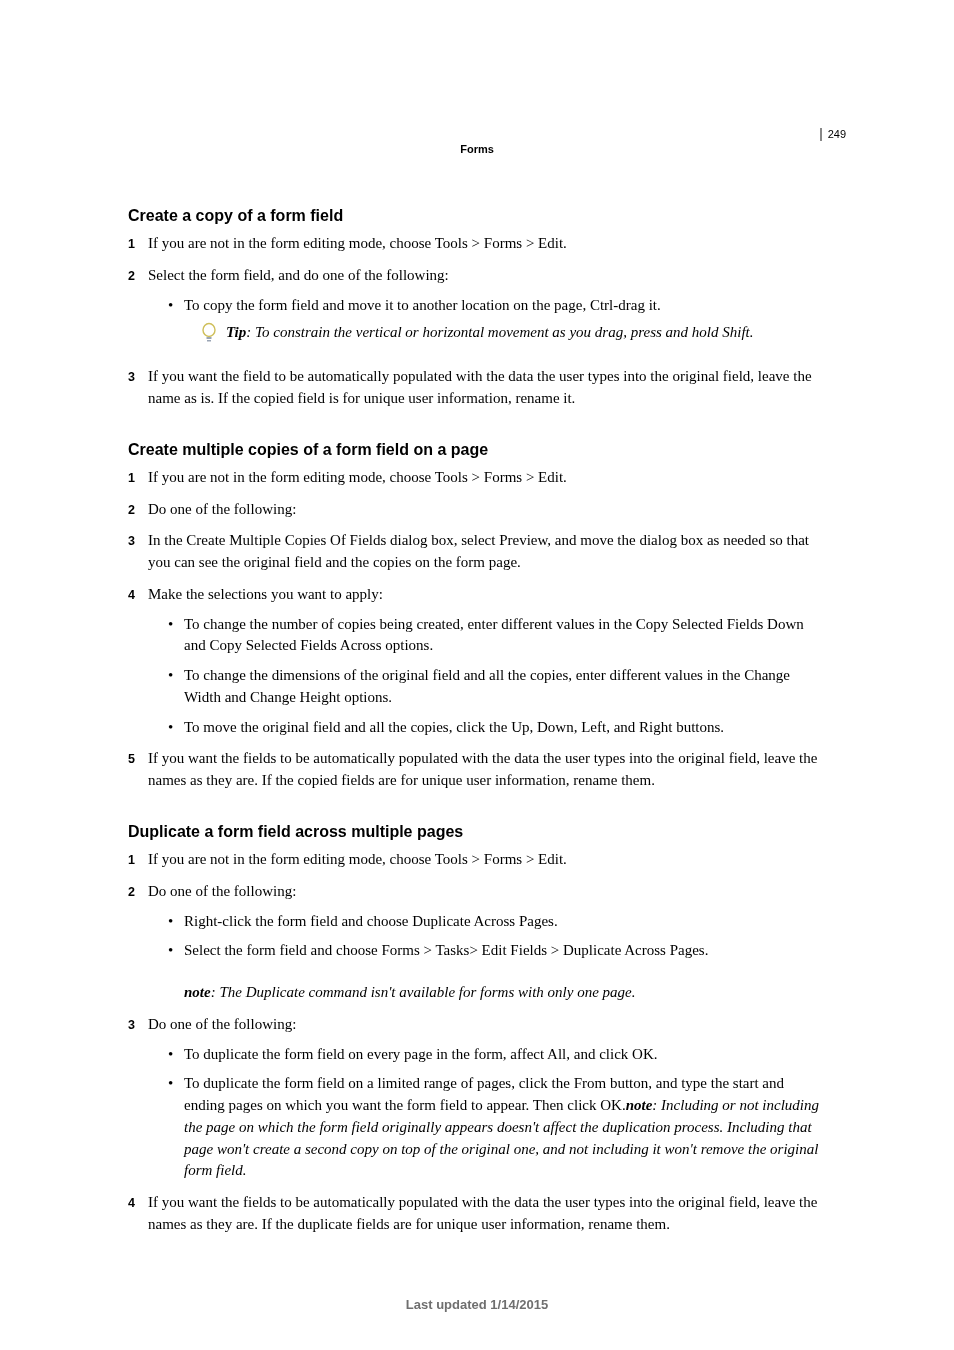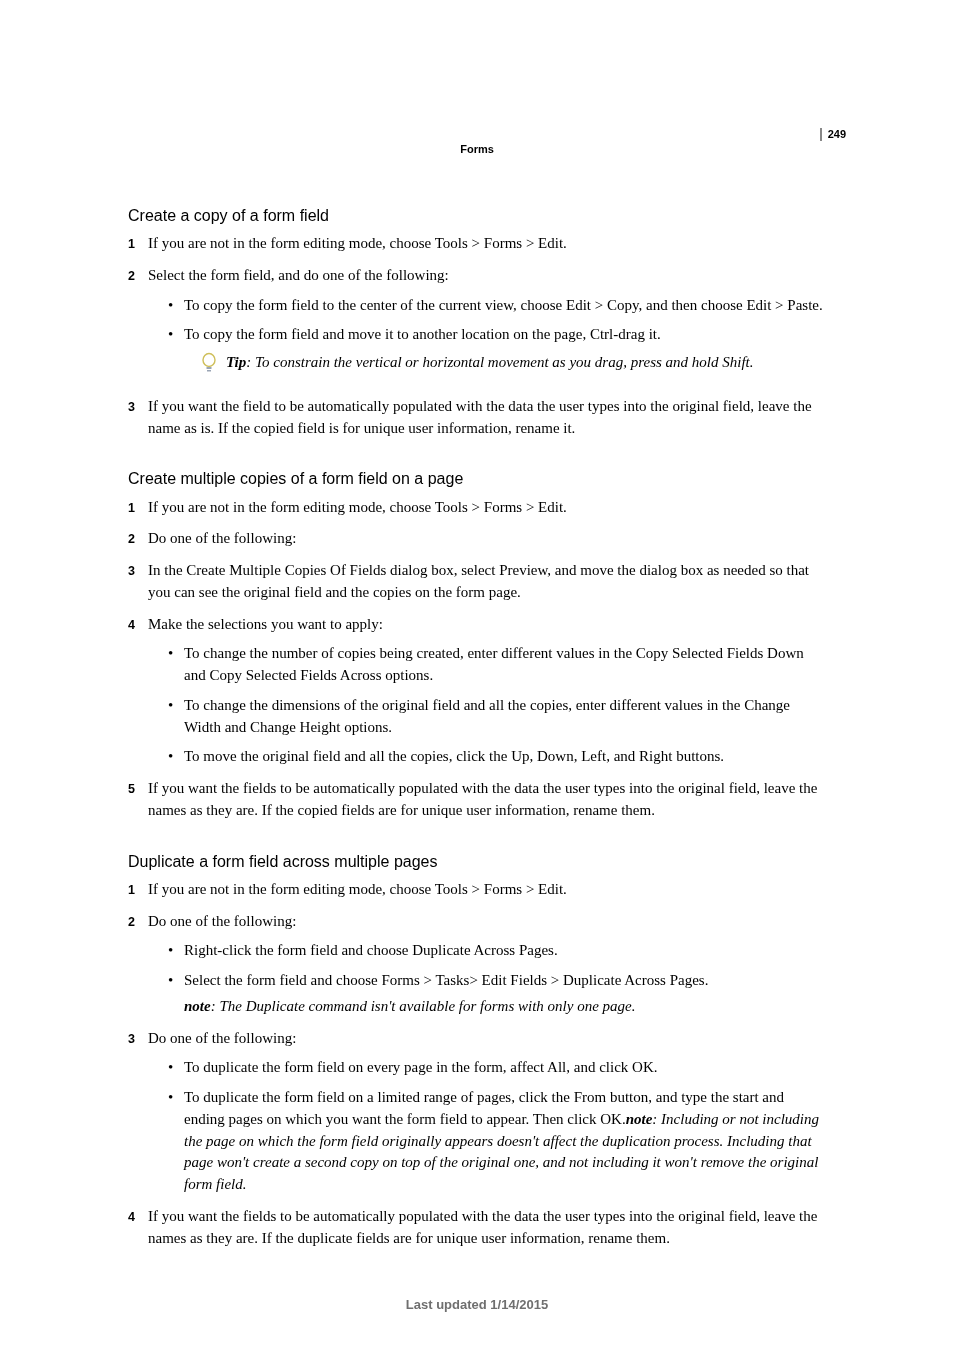--- a/index.html
+++ b/index.html
@@ -17,37 +17,37 @@
     min-height: 1350px;
     box-sizing: border-box;
     padding: 128px 128px 0 128px;
   }
   .page-number {
     position: absolute;
     top: 128px;
     right: 108px;
     font-family: "Myriad Pro", "Helvetica Neue", Arial, sans-serif;
     font-size: 11px;
-    font-weight: 700;
+    font-weight: 400;
     color: #000;
     border-left: 2px solid #888;
     padding-left: 6px;
     line-height: 1.2;
   }
   .chapter-title {
     font-family: "Myriad Pro", "Helvetica Neue", Arial, sans-serif;
     font-weight: 700;
     font-size: 11px;
     color: #000;
     margin: 14px 0 46px 0;
     text-align: center;
   }
   .section-head {
     font-family: "Myriad Pro", "Helvetica Neue", Arial, sans-serif;
-    font-weight: 400;
+    font-weight: 700;
     font-size: 16px;
     color: #000;
     margin: 0 0 6px 0;
   }
   .section { margin-bottom: 28px; }
   ol.steps {
     list-style: none;
     margin: 0;
     padding: 0;
   }
@@ -133,21 +133,20 @@
     <div class="section-head">Create a copy of a form field</div>
     <ol class="steps">
       <li>
         <span class="num">1</span>
         <span>If you are not in the form editing mode, choose Tools &gt; Forms &gt; Edit.</span>
       </li>
       <li>
         <span class="num">2</span>
         <span>Select the form field, and do one of the following:</span>
         <ul class="bullets">
-          <li>To copy the form field to the center of the current view, choose Edit &gt; Copy, and then choose Edit &gt; Paste.</li>
           <li>
             <span>To copy the form field and move it to another location on the page, Ctrl-drag it.</span>
             <div class="tip-block">
               <span class="tip-icon">
                 <svg width="18" height="22" viewBox="0 0 18 22">
                   <ellipse cx="9" cy="8" rx="6" ry="6.5" fill="none" stroke="#cfbf5a" stroke-width="1.4"></ellipse>
                   <path d="M6.5 15 h5 v2 h-5 z" fill="#9aa5b5"></path>
                   <path d="M7 18 h4 v1.5 h-4 z" fill="#9aa5b5"></path>
                 </svg>
               </span>
@@ -203,21 +202,21 @@
         <span class="num">1</span>
         <span>If you are not in the form editing mode, choose Tools &gt; Forms &gt; Edit.</span>
       </li>
       <li>
         <span class="num">2</span>
         <span>Do one of the following:</span>
         <ul class="bullets">
           <li>Right-click the form field and choose Duplicate Across Pages.</li>
           <li>
             <span>Select the form field and choose Forms &gt; Tasks&gt; Edit Fields &gt; Duplicate Across Pages.</span>
-            <div style="margin-top:4px">
+            <div style="margin-top:20px">
               <span class="note-label">note</span><span class="note-text">: The Duplicate command isn't available for forms with only one page.</span>
             </div>
           </li>
         </ul>
       </li>
       <li>
         <span class="num">3</span>
         <span>Do one of the following:</span>
         <ul class="bullets">
           <li>To duplicate the form field on every page in the form, affect All, and click OK.</li>

